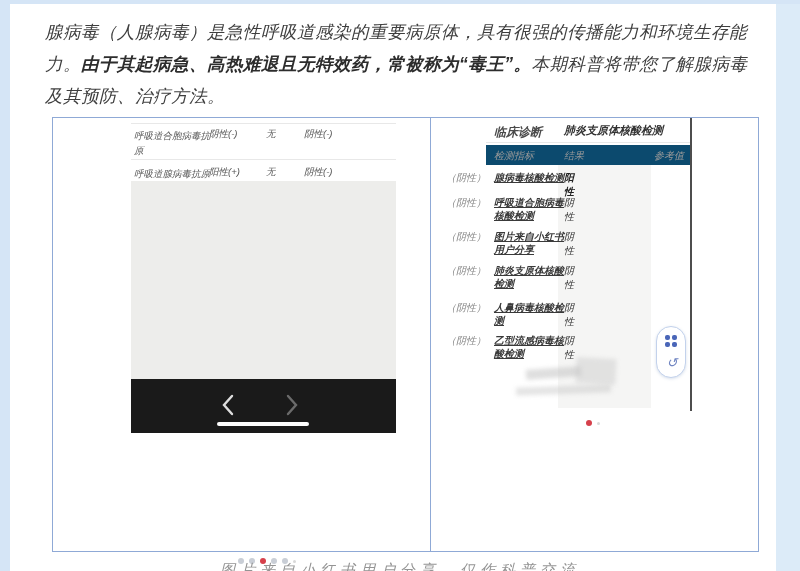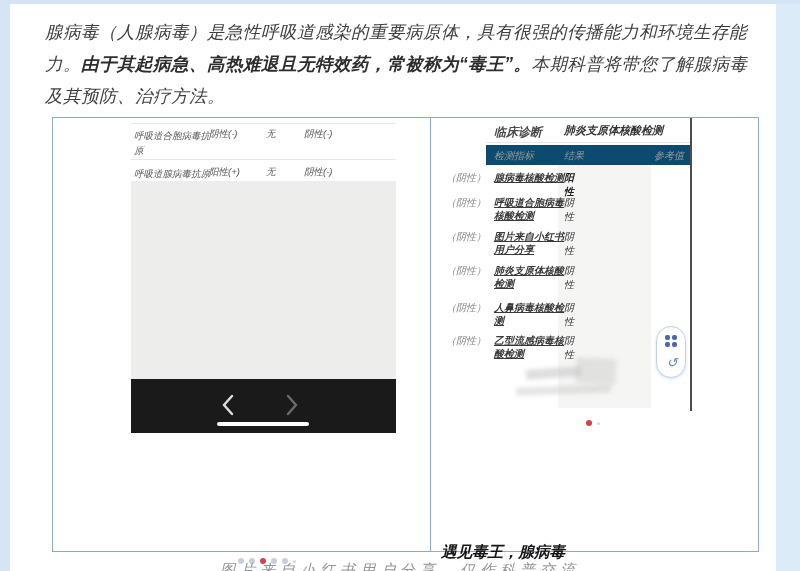--- a/index.html
+++ b/index.html
@@ -183,20 +183,19 @@
               <span></span>
             </span>
           <span class="fundo">↺</span>
         </div>
         <div class="rscrollbar"></div>
       </div>
       <div class="dots dots-right">
         <span class="dot red"></span>
         <span class="dot tiny"></span>
       </div>
-      <h3 class="post-title rt">遇见毒王，腺病毒</h3>
       <p class="post-body rb rb1">看着干着急，无解呀</p>
 
     </div>
   </div>
 
   <div class="bottom-caption">图片来自小红书用户分享，仅作科普交流</div>
 </div>
 
 </body></html>

